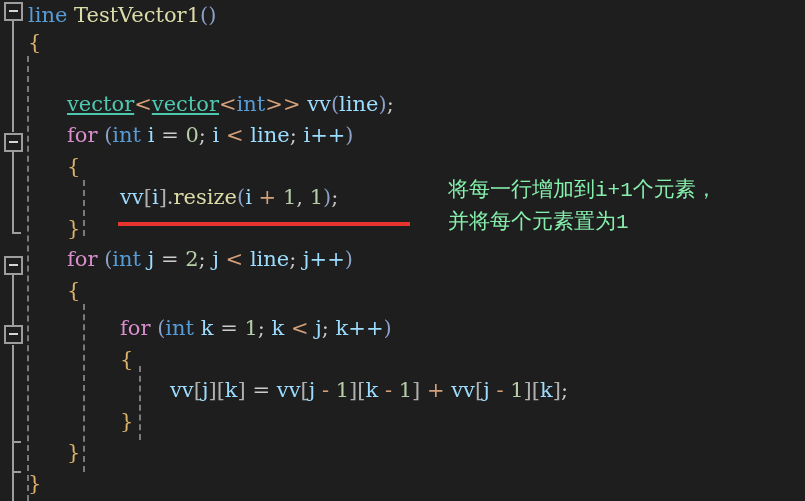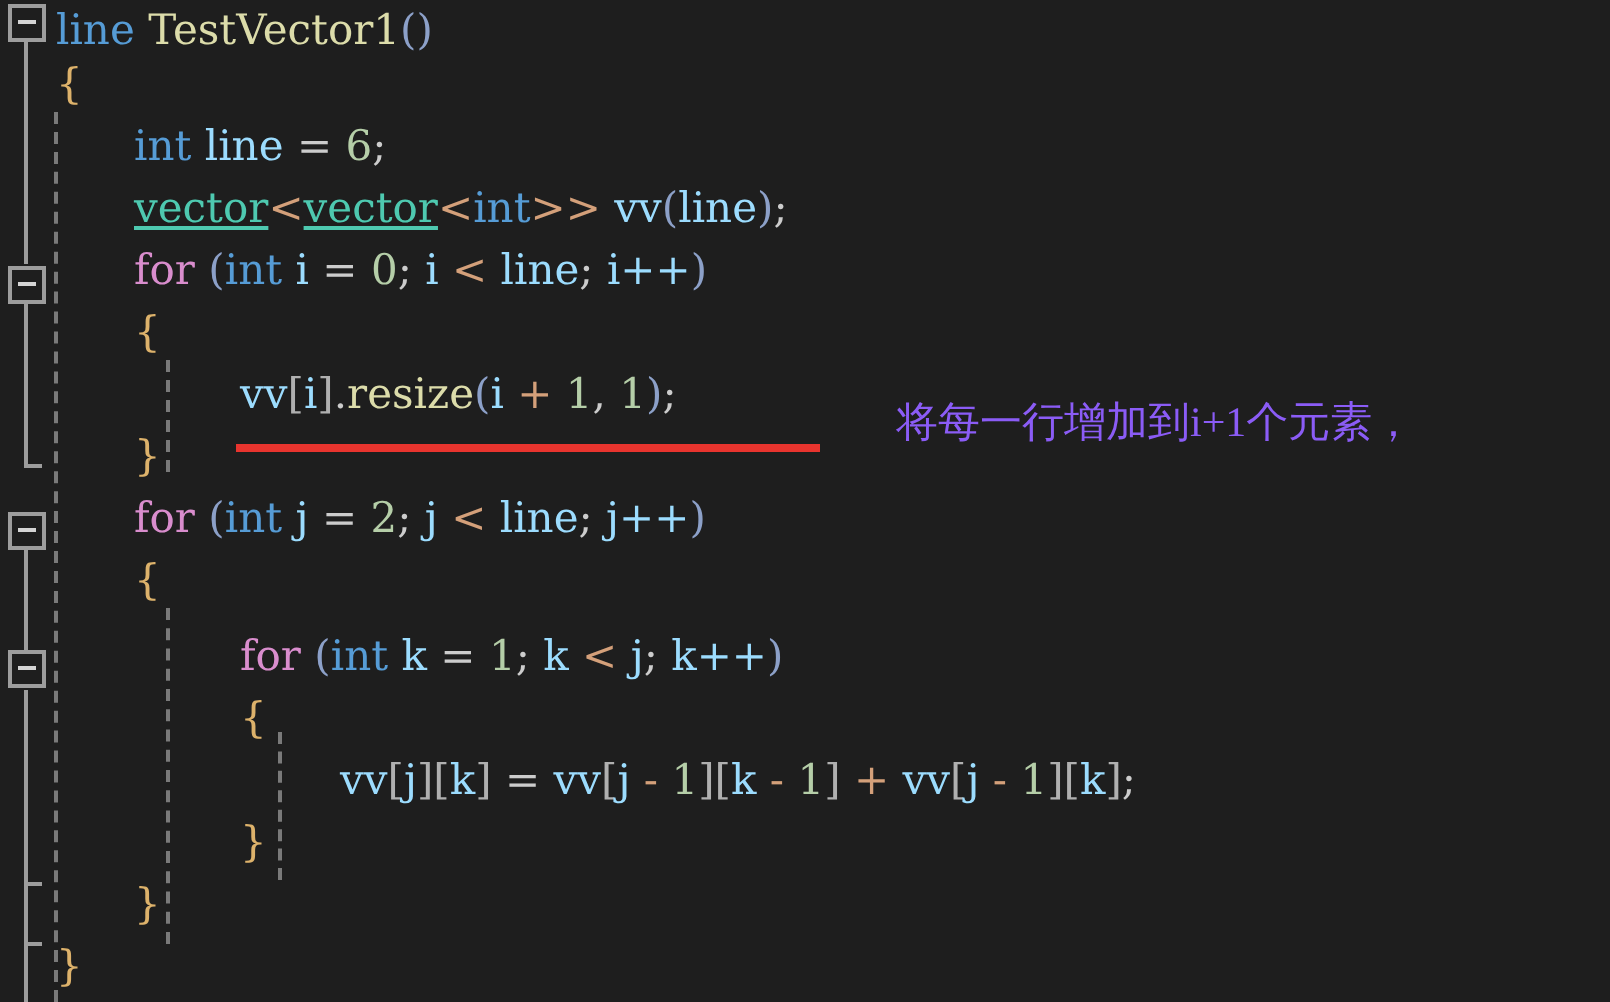--- a/index.html
+++ b/index.html
@@ -83,27 +83,26 @@
   .t-num     { color: #B5CEA8; }   
   .t-punct   { color: #CCCCCC; }   
   .t-op      { color: #d4a07a; }   
   .t-b1      { color: #DDB26B; }   
   .t-paren   { color: #8ca0c8; }   
   .t-brack   { color: #b0b0b0; }   
 
   
   .annot {
     position: absolute;
-    color: #8b5cf6;
+    color: #86efac;
     font-size: 21px;
     line-height: 28px;
     white-space: pre;
-    font-family: Liberation Serif, serif;
+    font-family: Liberation Mono, monospace;
     font-weight: 500;
-    margin-top: 20px;
   }
   .underline-mark {
     position: absolute;
     height: 4px;
     background: #e8342e;
   }
 </style>
 </head>
 <body>
 
@@ -131,21 +130,20 @@
 
   <div class="indent-guide" style="left:27px; top:56px;  height:445px;"></div>
   <div class="indent-guide" style="left:83px; top:180px; height:56px;"></div>
   <div class="indent-guide" style="left:83px; top:304px; height:168px;"></div>
   <div class="indent-guide" style="left:139px;top:366px; height:74px;"></div>
 
   <div class="code-line" style="top:0px;   left:28px;"><span class="t-kw">line</span><span class="t-punct"> </span><span class="t-fn">TestVector1</span><span class="t-paren">()</span></div>
 
   <div class="code-line" style="top:27px;  left:28px;"><span class="t-b1">{</span></div>
 
-  <div class="code-line" style="top:58px;  left:67px;"><span class="t-kw">int</span> <span class="t-var">line</span> <span class="t-punct">=</span> <span class="t-num">6</span><span class="t-punct">;</span></div>
 
   <div class="code-line" style="top:89px;  left:67px;"><span class="t-type">vector</span><span class="t-op">&lt;</span><span class="t-type">vector</span><span class="t-op">&lt;</span><span class="t-kw">int</span><span class="t-op">&gt;&gt;</span> <span class="t-var">vv</span><span class="t-paren">(</span><span class="t-var">line</span><span class="t-paren">)</span><span class="t-punct">;</span></div>
 
   <div class="code-line" style="top:120px; left:67px;"><span class="t-ctrl">for</span> <span class="t-paren">(</span><span class="t-kw">int</span> <span class="t-var">i</span> <span class="t-punct">=</span> <span class="t-num">0</span><span class="t-punct">;</span> <span class="t-var">i</span> <span class="t-op">&lt;</span> <span class="t-var">line</span><span class="t-punct">;</span> <span class="t-var">i++</span><span class="t-paren">)</span></div>
 
   <div class="code-line" style="top:151px; left:67px;"><span class="t-b1">{</span></div>
 
   <div class="code-line" style="top:182px; left:120px;"><span class="t-var">vv</span><span class="t-brack">[</span><span class="t-var">i</span><span class="t-brack">]</span><span class="t-punct">.</span><span class="t-fn">resize</span><span class="t-paren">(</span><span class="t-var">i</span> <span class="t-op">+</span> <span class="t-num">1</span><span class="t-punct">,</span> <span class="t-num">1</span><span class="t-paren">)</span><span class="t-punct">;</span></div>
 
   <div class="code-line" style="top:213px; left:67px;"><span class="t-b1">}</span></div>
@@ -162,14 +160,15 @@
 
   <div class="code-line" style="top:406px; left:120px;"><span class="t-b1">}</span></div>
 
   <div class="code-line" style="top:437px; left:67px;"><span class="t-b1">}</span></div>
 
   <div class="code-line" style="top:468px; left:28px;"><span class="t-b1">}</span></div>
 
   <div class="underline-mark" style="left:118px; top:222px; width:292px;"></div>
 
   <div class="annot" style="left:448px; top:177px;">将每一行增加到i+1个元素，</div>
+  <div class="annot" style="left:448px; top:209px;">并将每个元素置为1</div>
 
 </div>
 
 </body></html>

